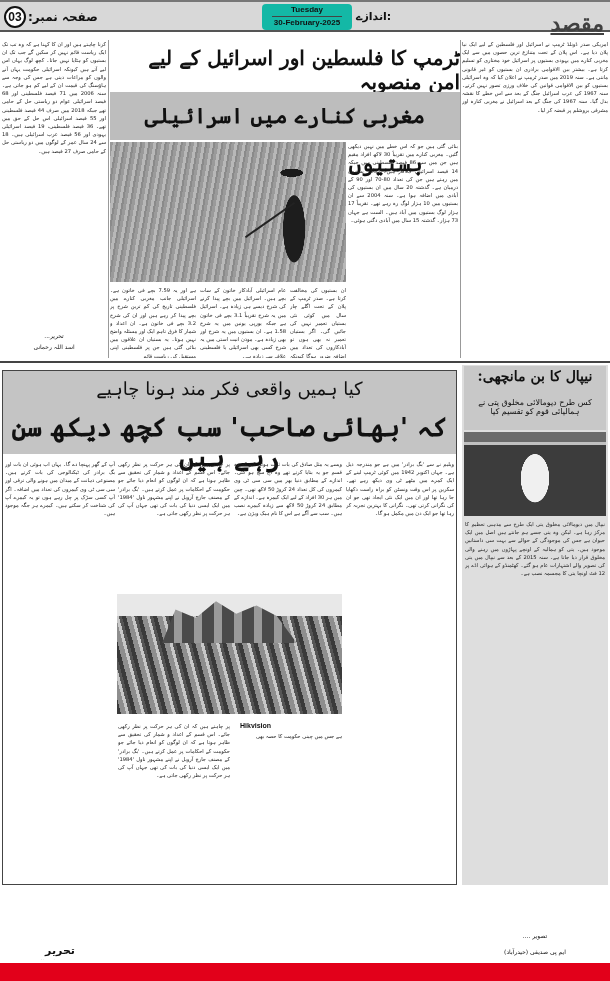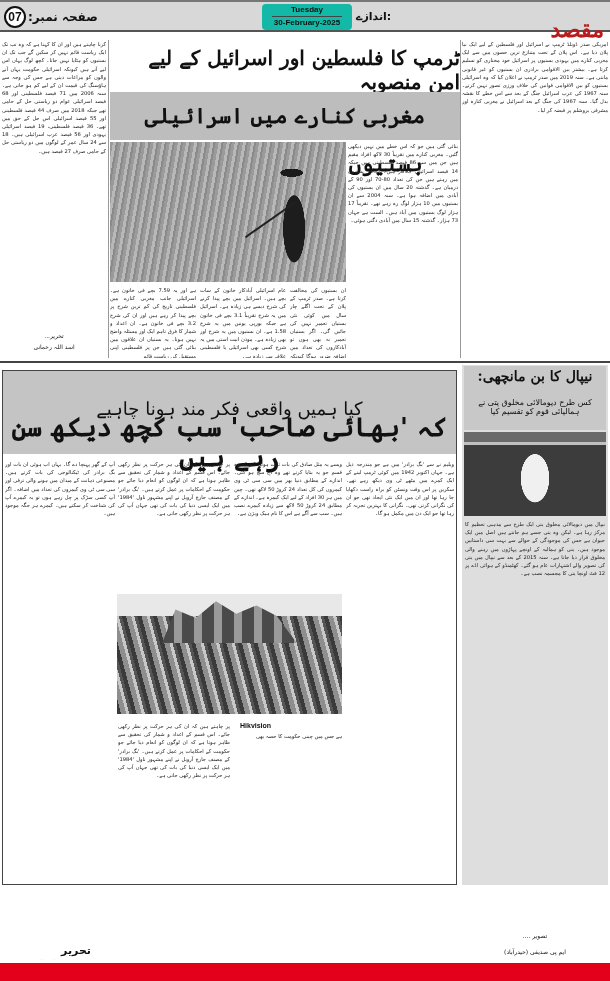--- a/index.html
+++ b/index.html
@@ -16,21 +16,21 @@
     width: 22px; height: 22px; border: 2px solid #111; border-radius: 50%; background: #fff;
     font: bold 12px "Liberation Sans", sans-serif; display: flex; align-items: center; justify-content: center;
   }
   .page-no .lbl { font: bold 12px "DejaVu Sans", sans-serif; }
   .date-box {
     position: absolute; left: 262px; top: 2px; width: 90px; height: 26px; background: #14b8a6;
     border-radius: 4px; text-align: center; font: bold 8px "Liberation Sans", sans-serif; line-height: 12px;
   }
   .date-box .line { border-top: 1px solid #444; width: 70px; margin: 0 auto; }
   .date-label { position: absolute; left: 356px; top: 8px; font: bold 11px "DejaVu Sans", sans-serif; }
-  .logo { position: absolute; right: 6px; top: 14px; font: bold 22px "DejaVu Serif", serif; color: #b91c1c; }
+  .logo { position: absolute; right: 6px; top: 8px; font: bold 22px "DejaVu Serif", serif; color: #404040; text-decoration: underline; }
 
   
   .col {
     position: absolute; direction: rtl; text-align: justify;
     font: 5.2px/8.2px "DejaVu Sans", sans-serif; color: #222; overflow: hidden;
   }
   .byline { position: absolute; direction: rtl; font: 6px "DejaVu Sans", sans-serif; color: #222; text-align: center; }
   .vrule { position: absolute; width: 1px; background: #999; }
 
   
@@ -59,40 +59,40 @@
   }
   .section-rule { position: absolute; left: 0; width: 610px; height: 2px; background: #444; }
 
   
   .mid-box { position: absolute; left: 2px; top: 370px; width: 455px; height: 515px; border: 1px solid #444; }
   .mid-head {
     position: absolute; left: 3px; top: 371px; width: 453px; height: 83px; background: #c4c4c4;
   }
   .mid-h1 {
     position: absolute; left: 3px; top: 378px; width: 453px; text-align: center; direction: rtl;
-    font: 18px "DejaVu Serif", serif; color: #111; margin-top: 20px;
+    font: 18px "DejaVu Serif", serif; color: #111;
   }
   .mid-h2 {
     position: absolute; left: 3px; top: 412px; width: 453px; text-align: center; direction: rtl;
     font: bold 26px "DejaVu Serif", serif; color: #111;
   }
   .photo-ruins {
     left: 117px; top: 594px; width: 225px; height: 120px;
     background:
       linear-gradient(180deg, #e8e8e8 0 18%, transparent 18%),
       repeating-linear-gradient(75deg, #3a3a3a 0 4px, #8e8e8e 4px 9px, #c8c8c8 9px 12px, #555 12px 15px),
       #777;
   }
   .photo-ruins::before {
     content: ""; position: absolute; left: 20%; top: 6%; width: 60%; height: 35%;
     background: repeating-linear-gradient(90deg, #4a4a4a 0 12px, #9a9a9a 12px 20px);
     clip-path: polygon(0 100%, 10% 20%, 25% 40%, 40% 0, 55% 30%, 70% 10%, 85% 35%, 100% 100%);
   }
   .hik-label { position: absolute; left: 240px; top: 722px; font: bold 7px "Liberation Sans", sans-serif; }
-  .writer-label { position: absolute; left: 46px; top: 944px; font: bold 11px "DejaVu Sans", sans-serif; direction: rtl; text-align: center; width: 60px; }
+  .writer-label { position: absolute; left: 30px; top: 944px; font: bold 11px "DejaVu Sans", sans-serif; direction: rtl; text-align: center; width: 60px; }
   .writer-name { position: absolute; left: 10px; top: 960px; font: 9px "DejaVu Sans", sans-serif; direction: rtl; text-align: center; width: 90px; }
 
   
   .side-box { position: absolute; left: 462px; top: 365px; width: 146px; height: 520px; background: #dedede; }
   .side-head { position: absolute; left: 464px; top: 366px; width: 142px; height: 64px; background: #c8c8c8; }
   .side-h1 { position: absolute; left: 464px; top: 368px; width: 142px; text-align: center; direction: rtl; font: bold 14px "DejaVu Serif", serif; }
   .side-h2 { position: absolute; left: 464px; top: 398px; width: 142px; text-align: center; direction: rtl; font: 8px "DejaVu Serif", serif; }
   .photo-statue {
     left: 464px; top: 432px; width: 142px; height: 84px;
     background:
@@ -104,21 +104,21 @@
 
   .footer-bar { position: absolute; left: 0; top: 963px; width: 610px; height: 18px; background: #e2001a; }
   .footer-edge { position: absolute; left: 0; top: 960px; width: 610px; height: 3px; background: #fff; }
 </style>
 </head>
 <body>
 
 <div class="masthead">
   <div class="page-no">
     <span class="lbl">صفحہ نمبر:</span>
-    <span class="num">07</span>
+    <span class="num">03</span>
   </div>
   <div class="date-box">
     <div>Tuesday</div>
     <div class="line"></div>
     <div>30-February-2025</div>
   </div>
   <span class="date-label">اندازے:</span>
   <span class="logo">مقصد</span>
 </div>
 

